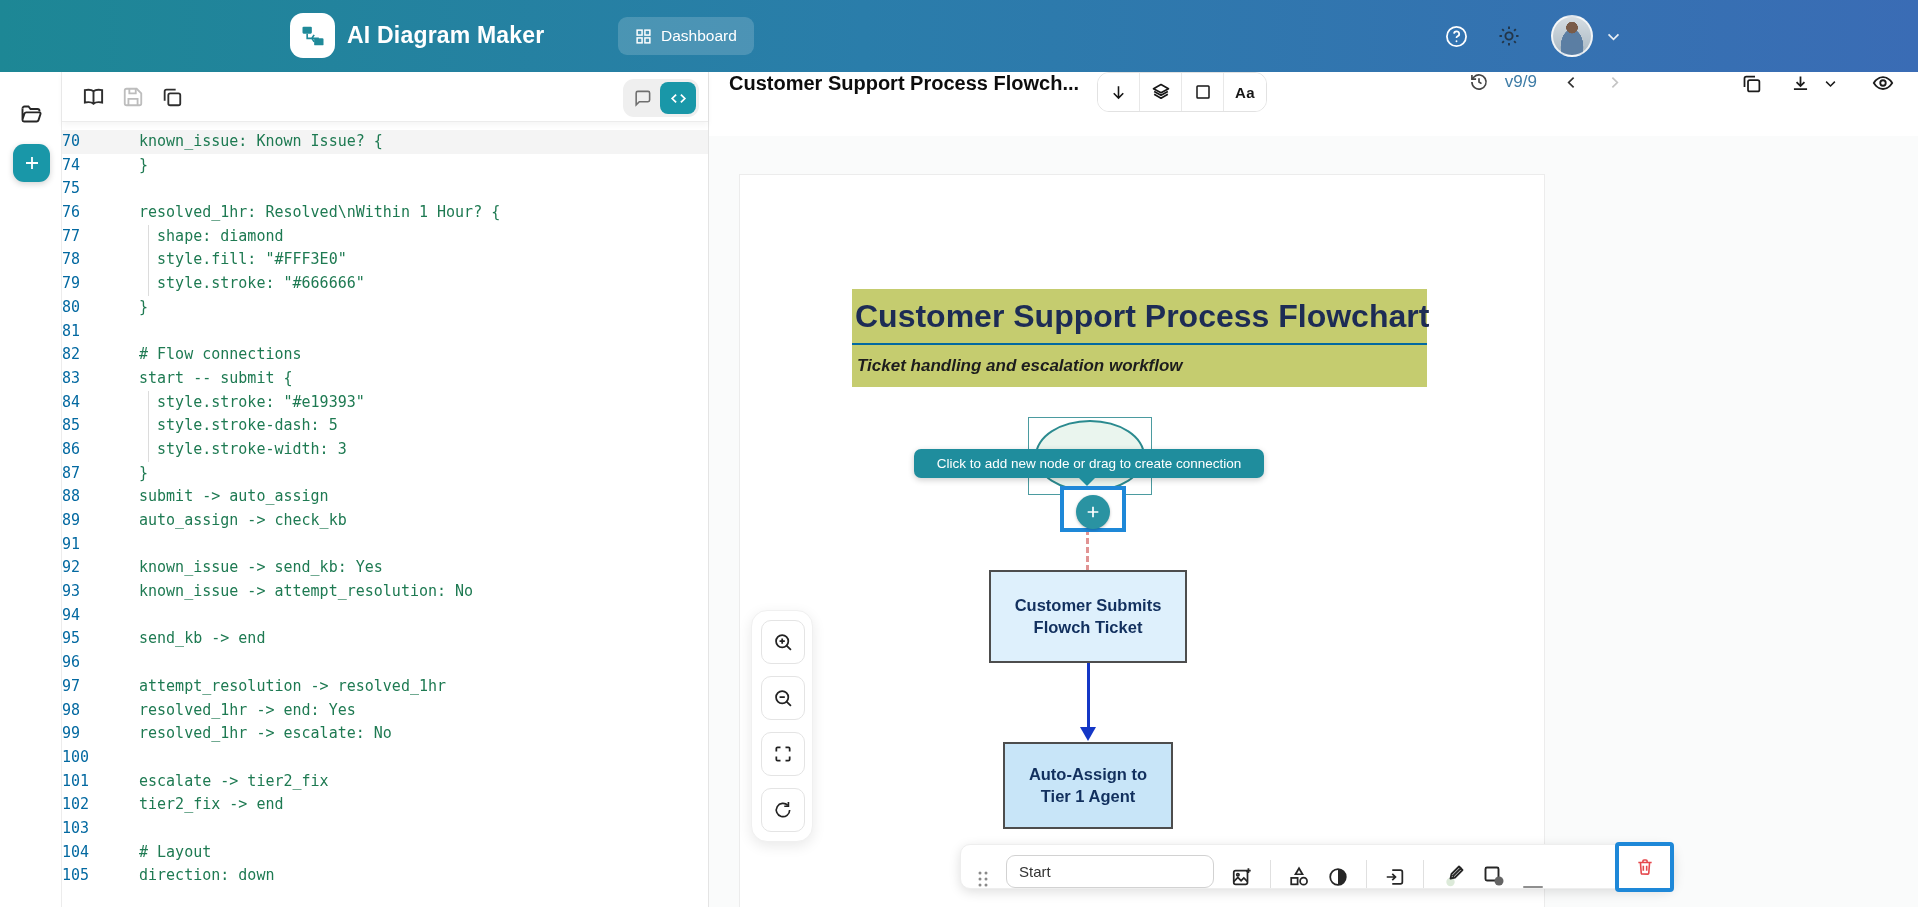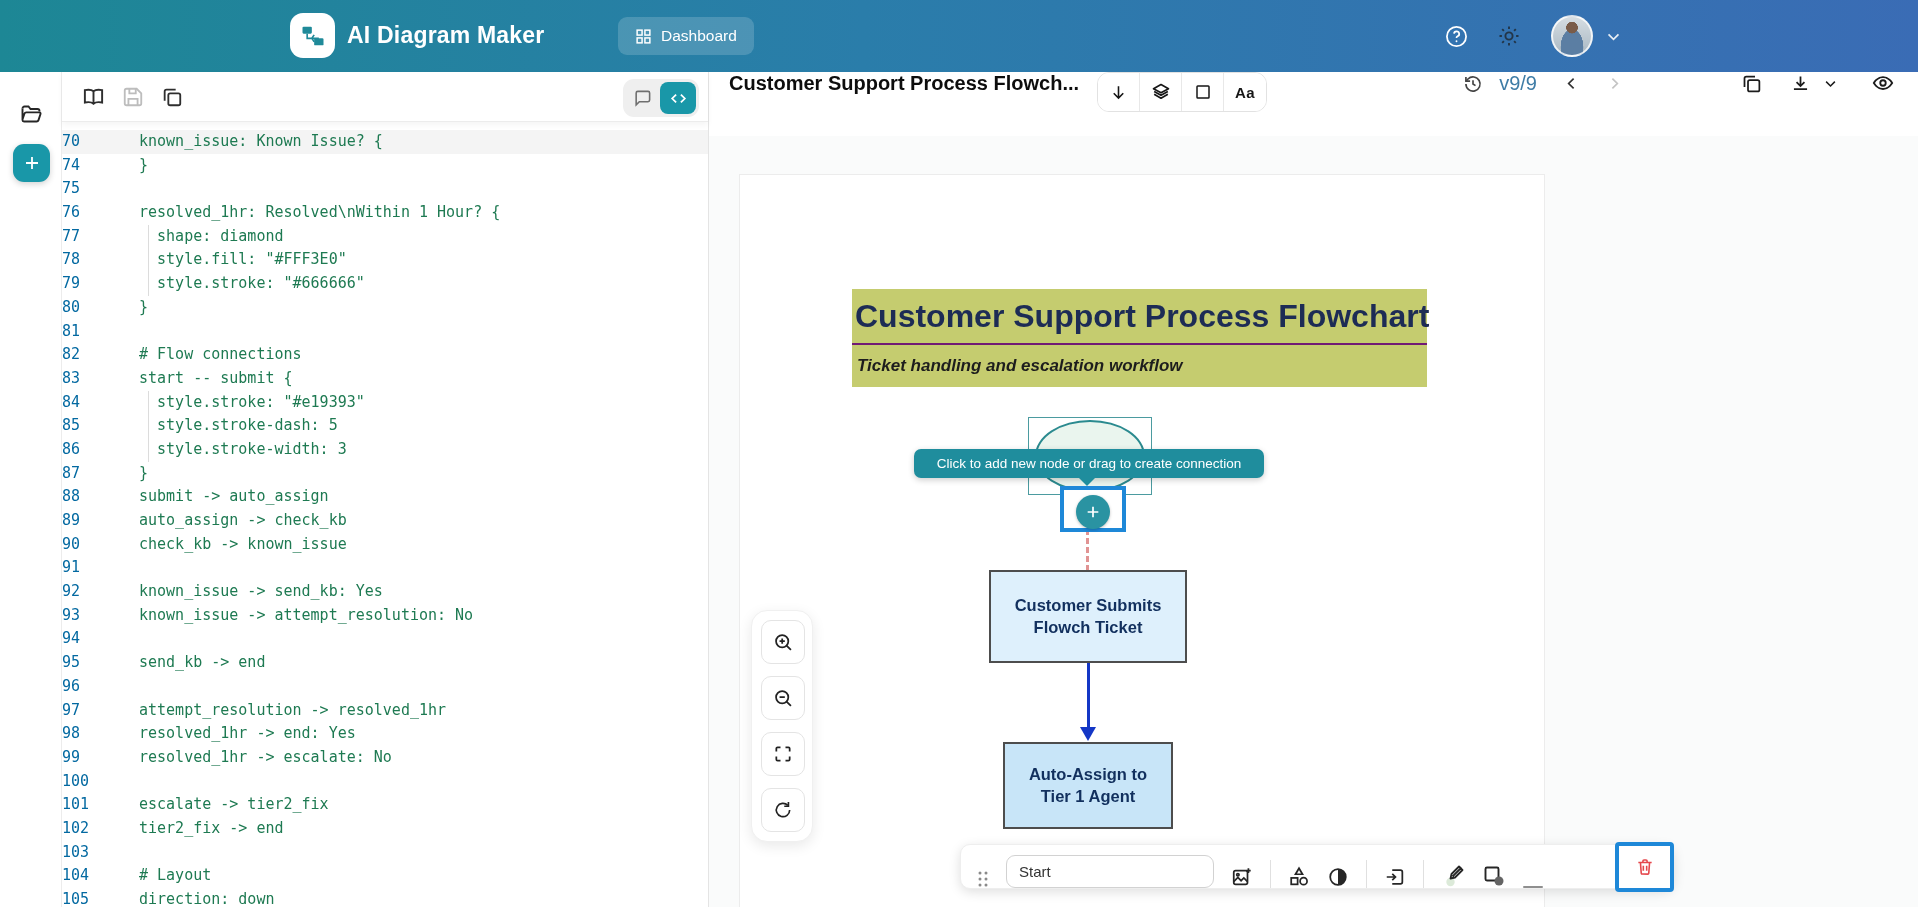--- a/index.html
+++ b/index.html
@@ -62,32 +62,32 @@
 
   
   .canvas-panel{flex:1;display:flex;flex-direction:column;background:#fff;min-width:0}
   .canvas-header{height:64px;flex:0 0 64px;display:flex;align-items:flex-start;padding:0 24px 0 20px;background:#fff}
   .doc-title{font-size:20px;font-weight:700;color:#0d0d0d;white-space:nowrap}
   .layout-group{margin-left:18px;display:flex;border:1px solid #e2e2e2;border-radius:12px;height:40px;overflow:hidden}
   .lg-btn{width:42px;display:grid;place-items:center;color:#161616;border-right:1px solid #e8e8e8;background:#fff}
   .lg-btn:last-child{border-right:none}
   .lg-aa{font-size:15px;font-weight:600;letter-spacing:.5px;color:#161616}
   .version-cluster{margin-left:auto;display:flex;align-items:center}
-  .version-label{color:var(--version-blue);font-size:20px;margin-left:16px}
+  .version-label{color:var(--version-blue);font-size:17px;margin-left:16px}
   .chev-btn{margin-left:26px;color:#333;display:grid;place-items:center}
   .chev-btn.disabled{color:#c4c4c4;cursor:default}
   .actions-cluster{margin-left:118px;display:flex;align-items:center;color:#1c1c1c}
   .ac-btn{display:grid;place-items:center;color:#1c1c1c}
 
   .canvas-body{position:relative;flex:1;background:#fafbfb;overflow:hidden}
   .sheet{position:absolute;left:30px;top:38px;width:806px;height:740px;background:#fff;border:1px solid #ececec}
 
   
   .dg-titleblock{position:absolute;left:143px;top:153px;width:575px;background:var(--diagram-header-fill);z-index:2}
-  .dg-title{height:56px;display:flex;align-items:center;padding:0 3px;font-size:32px;font-weight:700;color:#1d2c55;border-bottom:2px solid #701a75;white-space:nowrap}
+  .dg-title{height:56px;display:flex;align-items:center;padding:0 3px;font-size:32px;font-weight:700;color:#1d2c55;border-bottom:2px solid #0369a1;white-space:nowrap}
   .dg-subtitle{height:42px;display:flex;align-items:center;padding:0 5px;font-size:17px;font-style:italic;font-weight:600;color:#1d1d1d}
 
   .sel-rect{position:absolute;left:319px;top:281px;width:124px;height:78px;border:1.5px solid rgba(43,138,143,.85);z-index:3}
   .start-ellipse{position:absolute;left:326px;top:284px;width:110px;height:72px;border-radius:50%;background:#eaf5ee;border:2.5px solid #2b8a8f;z-index:3}
   .edge-pink{position:absolute;left:377px;top:357px;height:78px;width:0;border-left:3px dashed var(--edge-pink);z-index:2}
   .add-box{position:absolute;left:351px;top:350px;width:66px;height:46px;border:4px solid var(--selection-blue);background:#fff;z-index:4}
   .add-circle{position:absolute;left:12px;top:5px;width:34px;height:34px;border-radius:50%;background:#2a93a2;display:grid;place-items:center;color:#fff;box-shadow:0 1px 3px rgba(0,0,0,.25)}
   .node-tooltip{position:absolute;left:205px;top:313px;width:350px;height:29px;background:#1f8d9d;border-radius:7px;color:#fff;font-size:13.5px;display:flex;align-items:center;justify-content:center;z-index:6;box-shadow:0 2px 6px rgba(0,0,0,.2)}
   .node-tooltip::after{content:"";position:absolute;left:165px;top:100%;border:8px solid rgba(0,0,0,0);border-top-color:#1f8d9d}
 
@@ -220,21 +220,20 @@
             <div class="code-row"><span class="ln">80</span><pre class="code-text">}</pre></div>
             <div class="code-row"><span class="ln">81</span><pre class="code-text"></pre></div>
             <div class="code-row"><span class="ln">82</span><pre class="code-text"># Flow connections</pre></div>
             <div class="code-row"><span class="ln">83</span><pre class="code-text">start -- submit {</pre></div>
             <div class="code-row indented"><span class="ln">84</span><pre class="code-text">  style.stroke: "#e19393"</pre></div>
             <div class="code-row indented"><span class="ln">85</span><pre class="code-text">  style.stroke-dash: 5</pre></div>
             <div class="code-row indented"><span class="ln">86</span><pre class="code-text">  style.stroke-width: 3</pre></div>
             <div class="code-row"><span class="ln">87</span><pre class="code-text">}</pre></div>
             <div class="code-row"><span class="ln">88</span><pre class="code-text">submit -&gt; auto_assign</pre></div>
             <div class="code-row"><span class="ln">89</span><pre class="code-text">auto_assign -&gt; check_kb</pre></div>
-            <div class="code-row"><span class="ln">90</span><pre class="code-text">check_kb -&gt; known_issue</pre></div>
             <div class="code-row"><span class="ln">91</span><pre class="code-text"></pre></div>
             <div class="code-row"><span class="ln">92</span><pre class="code-text">known_issue -&gt; send_kb: Yes</pre></div>
             <div class="code-row"><span class="ln">93</span><pre class="code-text">known_issue -&gt; attempt_resolution: No</pre></div>
             <div class="code-row"><span class="ln">94</span><pre class="code-text"></pre></div>
             <div class="code-row"><span class="ln">95</span><pre class="code-text">send_kb -&gt; end</pre></div>
             <div class="code-row"><span class="ln">96</span><pre class="code-text"></pre></div>
             <div class="code-row"><span class="ln">97</span><pre class="code-text">attempt_resolution -&gt; resolved_1hr</pre></div>
             <div class="code-row"><span class="ln">98</span><pre class="code-text">resolved_1hr -&gt; end: Yes</pre></div>
             <div class="code-row"><span class="ln">99</span><pre class="code-text">resolved_1hr -&gt; escalate: No</pre></div>
             <div class="code-row"><span class="ln">100</span><pre class="code-text"></pre></div>

